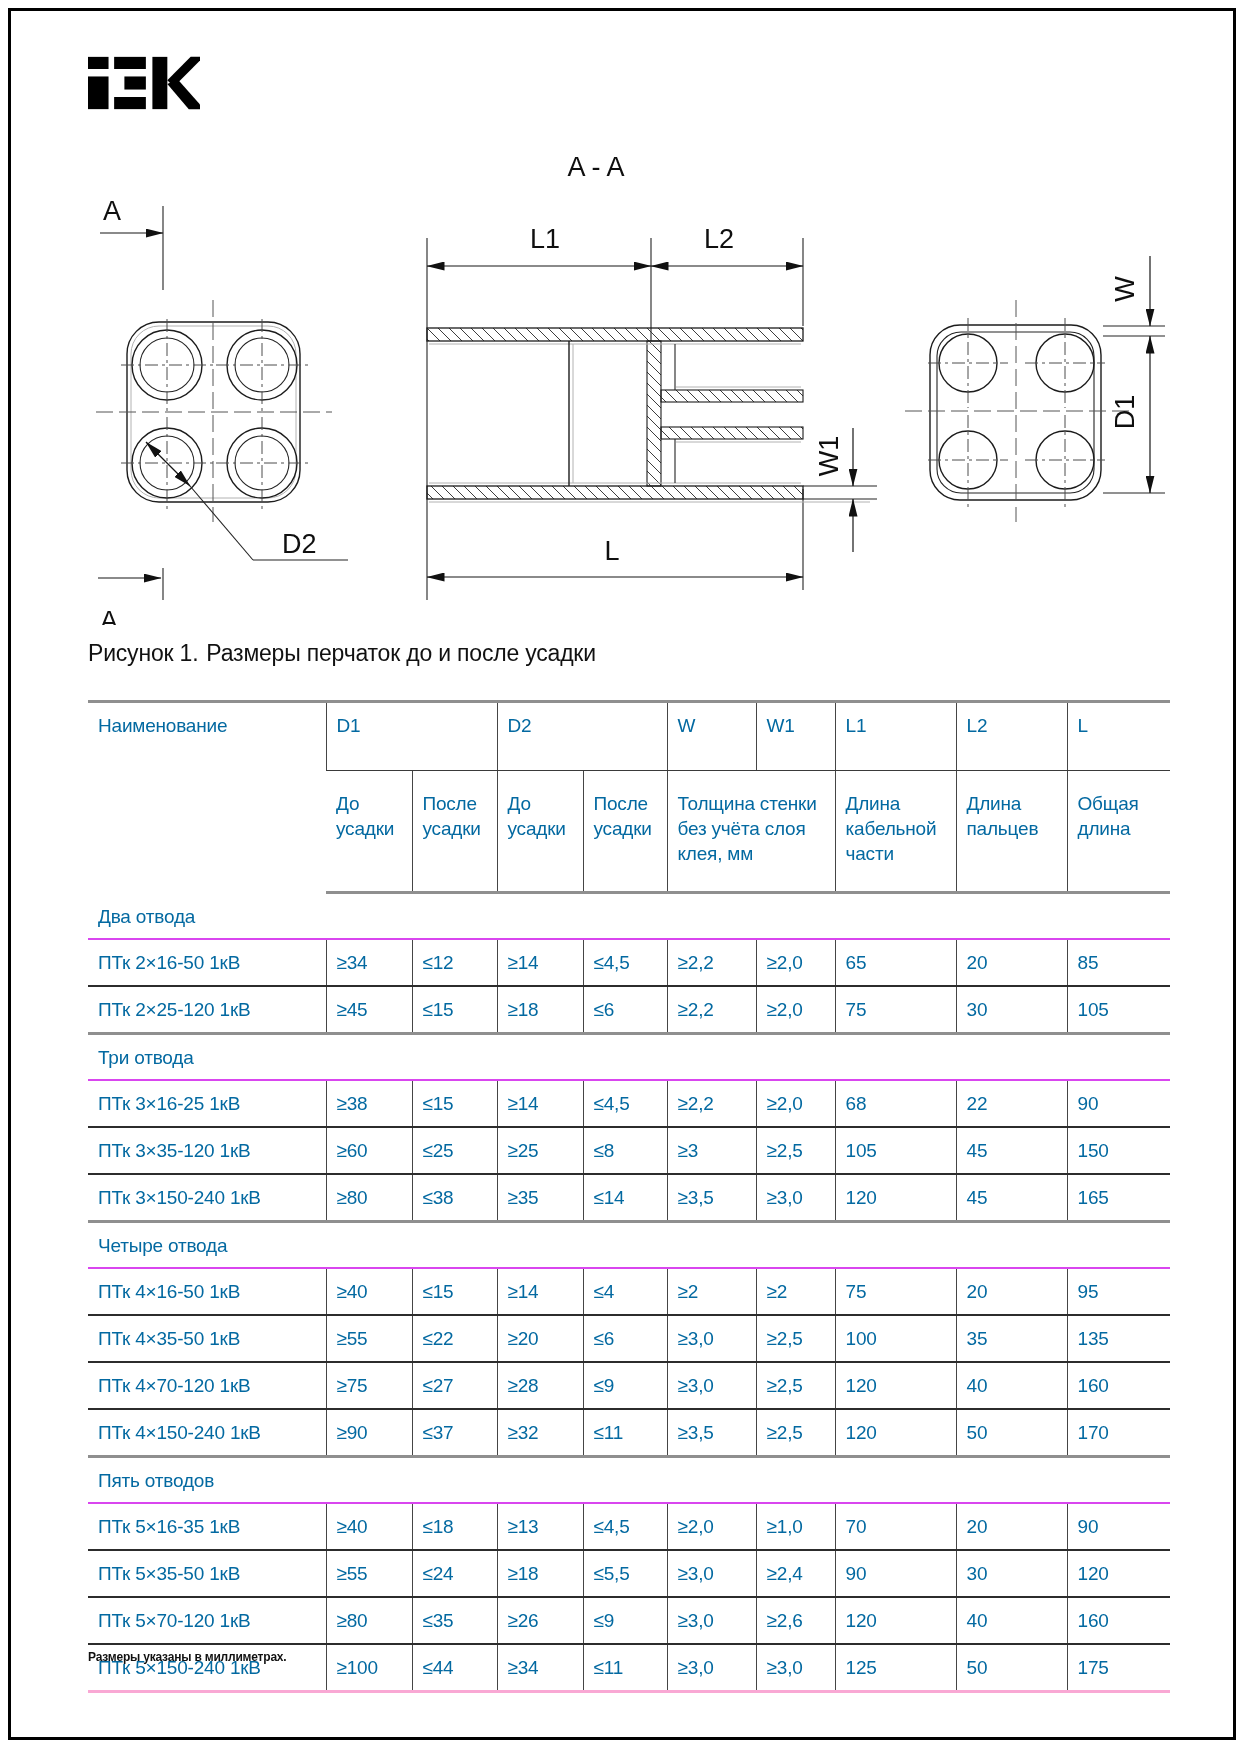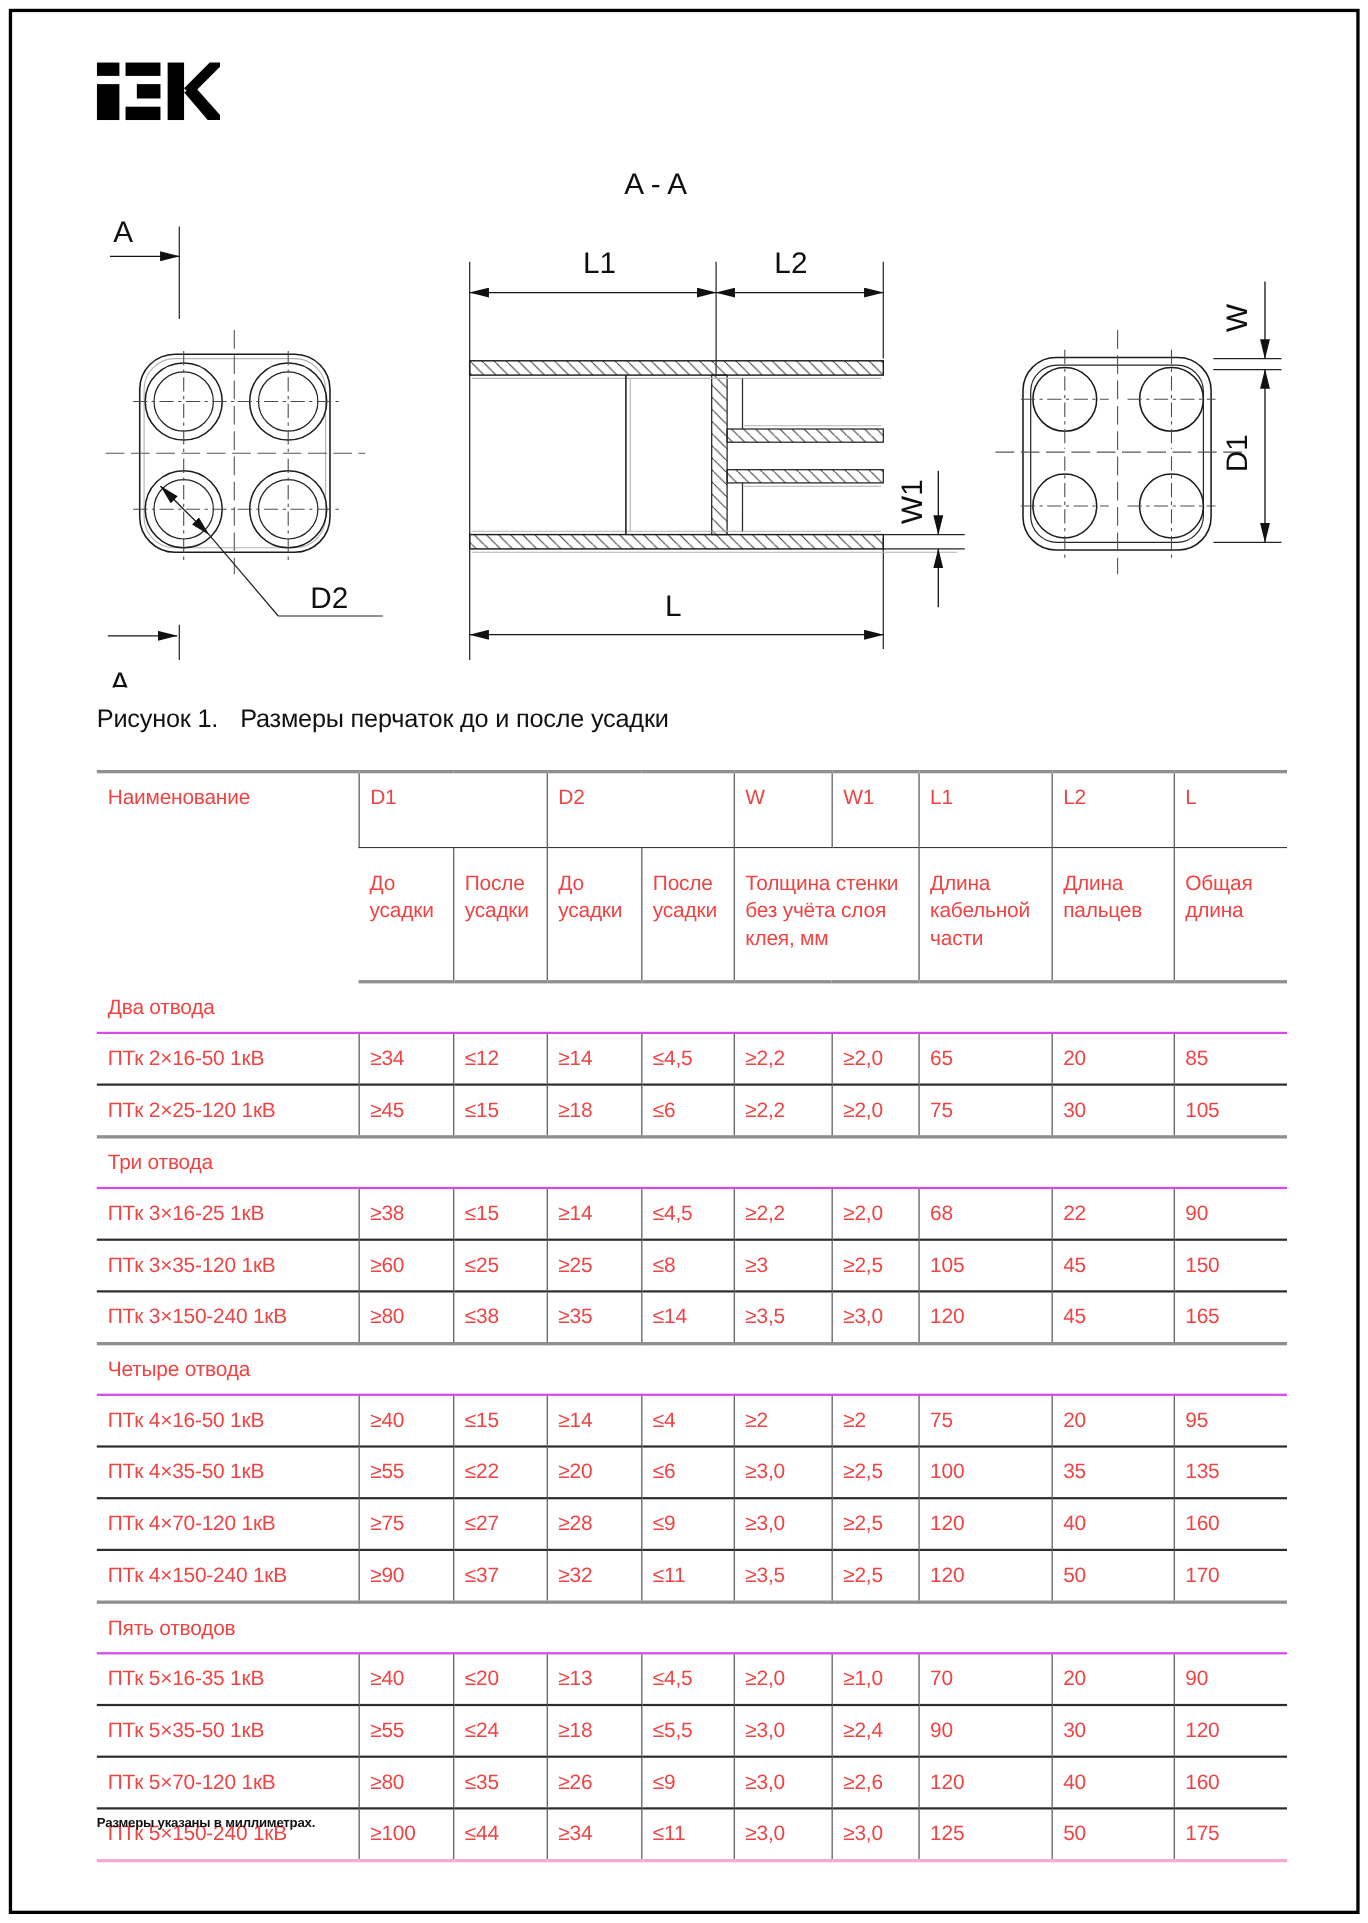--- a/index.html
+++ b/index.html
@@ -4,26 +4,26 @@
 <style>
   html,body{margin:0;padding:0;}
   body{
     width:1244px;height:1748px;position:relative;background:#fff;
     font-family:"Liberation Sans",sans-serif;color:#111;overflow:hidden;
   }
   .frame{position:absolute;inset:8px;border:3px solid #000;pointer-events:none;}
   .logo{position:absolute;left:88px;top:55px;width:112px;height:56px;}
   .figure-svg{position:absolute;left:0;top:0;width:1244px;height:625px;}
   .caption{position:absolute;left:88px;top:640px;font-size:23px;letter-spacing:-0.2px;white-space:nowrap;}
-  .caption .cap-label{margin-right:20px;text-align:right;}
+  .caption .cap-label{margin-right:8px;text-align:right;}
   .footnote{position:absolute;left:88px;top:1650px;font-size:12px;letter-spacing:-0.2px;font-weight:bold;}
 
   
   .tbl-wrap{position:absolute;left:88px;top:700px;width:1082px;}
-  table{border-collapse:collapse;table-layout:fixed;width:1082px;font-size:19px;letter-spacing:-0.2px;color:#ef4444;}
+  table{border-collapse:collapse;table-layout:fixed;width:1082px;font-size:19px;letter-spacing:-0.2px;color:#0369a1;}
   td{border-left:1px solid #454545;padding:0 4px 0 10px;overflow:hidden;}
   td:first-child{border-left:none;}
   tr.h1 td{border-top:3px solid #8f8f8f;border-bottom:1px solid #3a3a3a;vertical-align:top;padding-top:12px;height:55px;}
   tr.h1 td.name-h{border-bottom:none;}
   tr.h2 td{border-bottom:3px solid #8f8f8f;vertical-align:top;padding-top:20px;height:100px;line-height:25px;}
   tr.sec td{border-left:none;border-bottom:2px solid #d946ef;vertical-align:middle;height:42px;padding-top:2px;}
   tr.sec.tsep td{border-top:3px solid #8f8f8f;margin-top:20px;}
   tr.d td{border-bottom:2px solid #2c2c2c;vertical-align:middle;height:45px;}
   tbody tr:last-child td{border-bottom:3px solid #f9a8d4;}
 
@@ -344,21 +344,21 @@
           <td>50</td>
           <td>170</td>
         </tr>
 
       <tr class="sec tsep">
           <td colspan="10">Пять отводов</td>
         </tr>
       <tr class="d">
           <td>ПТк 5×16-35 1кВ</td>
           <td>≥40</td>
-          <td>≤20</td>
+          <td>≤18</td>
           <td>≥13</td>
           <td>≤4,5</td>
           <td>≥2,0</td>
           <td>≥1,0</td>
           <td>70</td>
           <td>20</td>
           <td>90</td>
         </tr>
       <tr class="d">
           <td>ПТк 5×35-50 1кВ</td>

